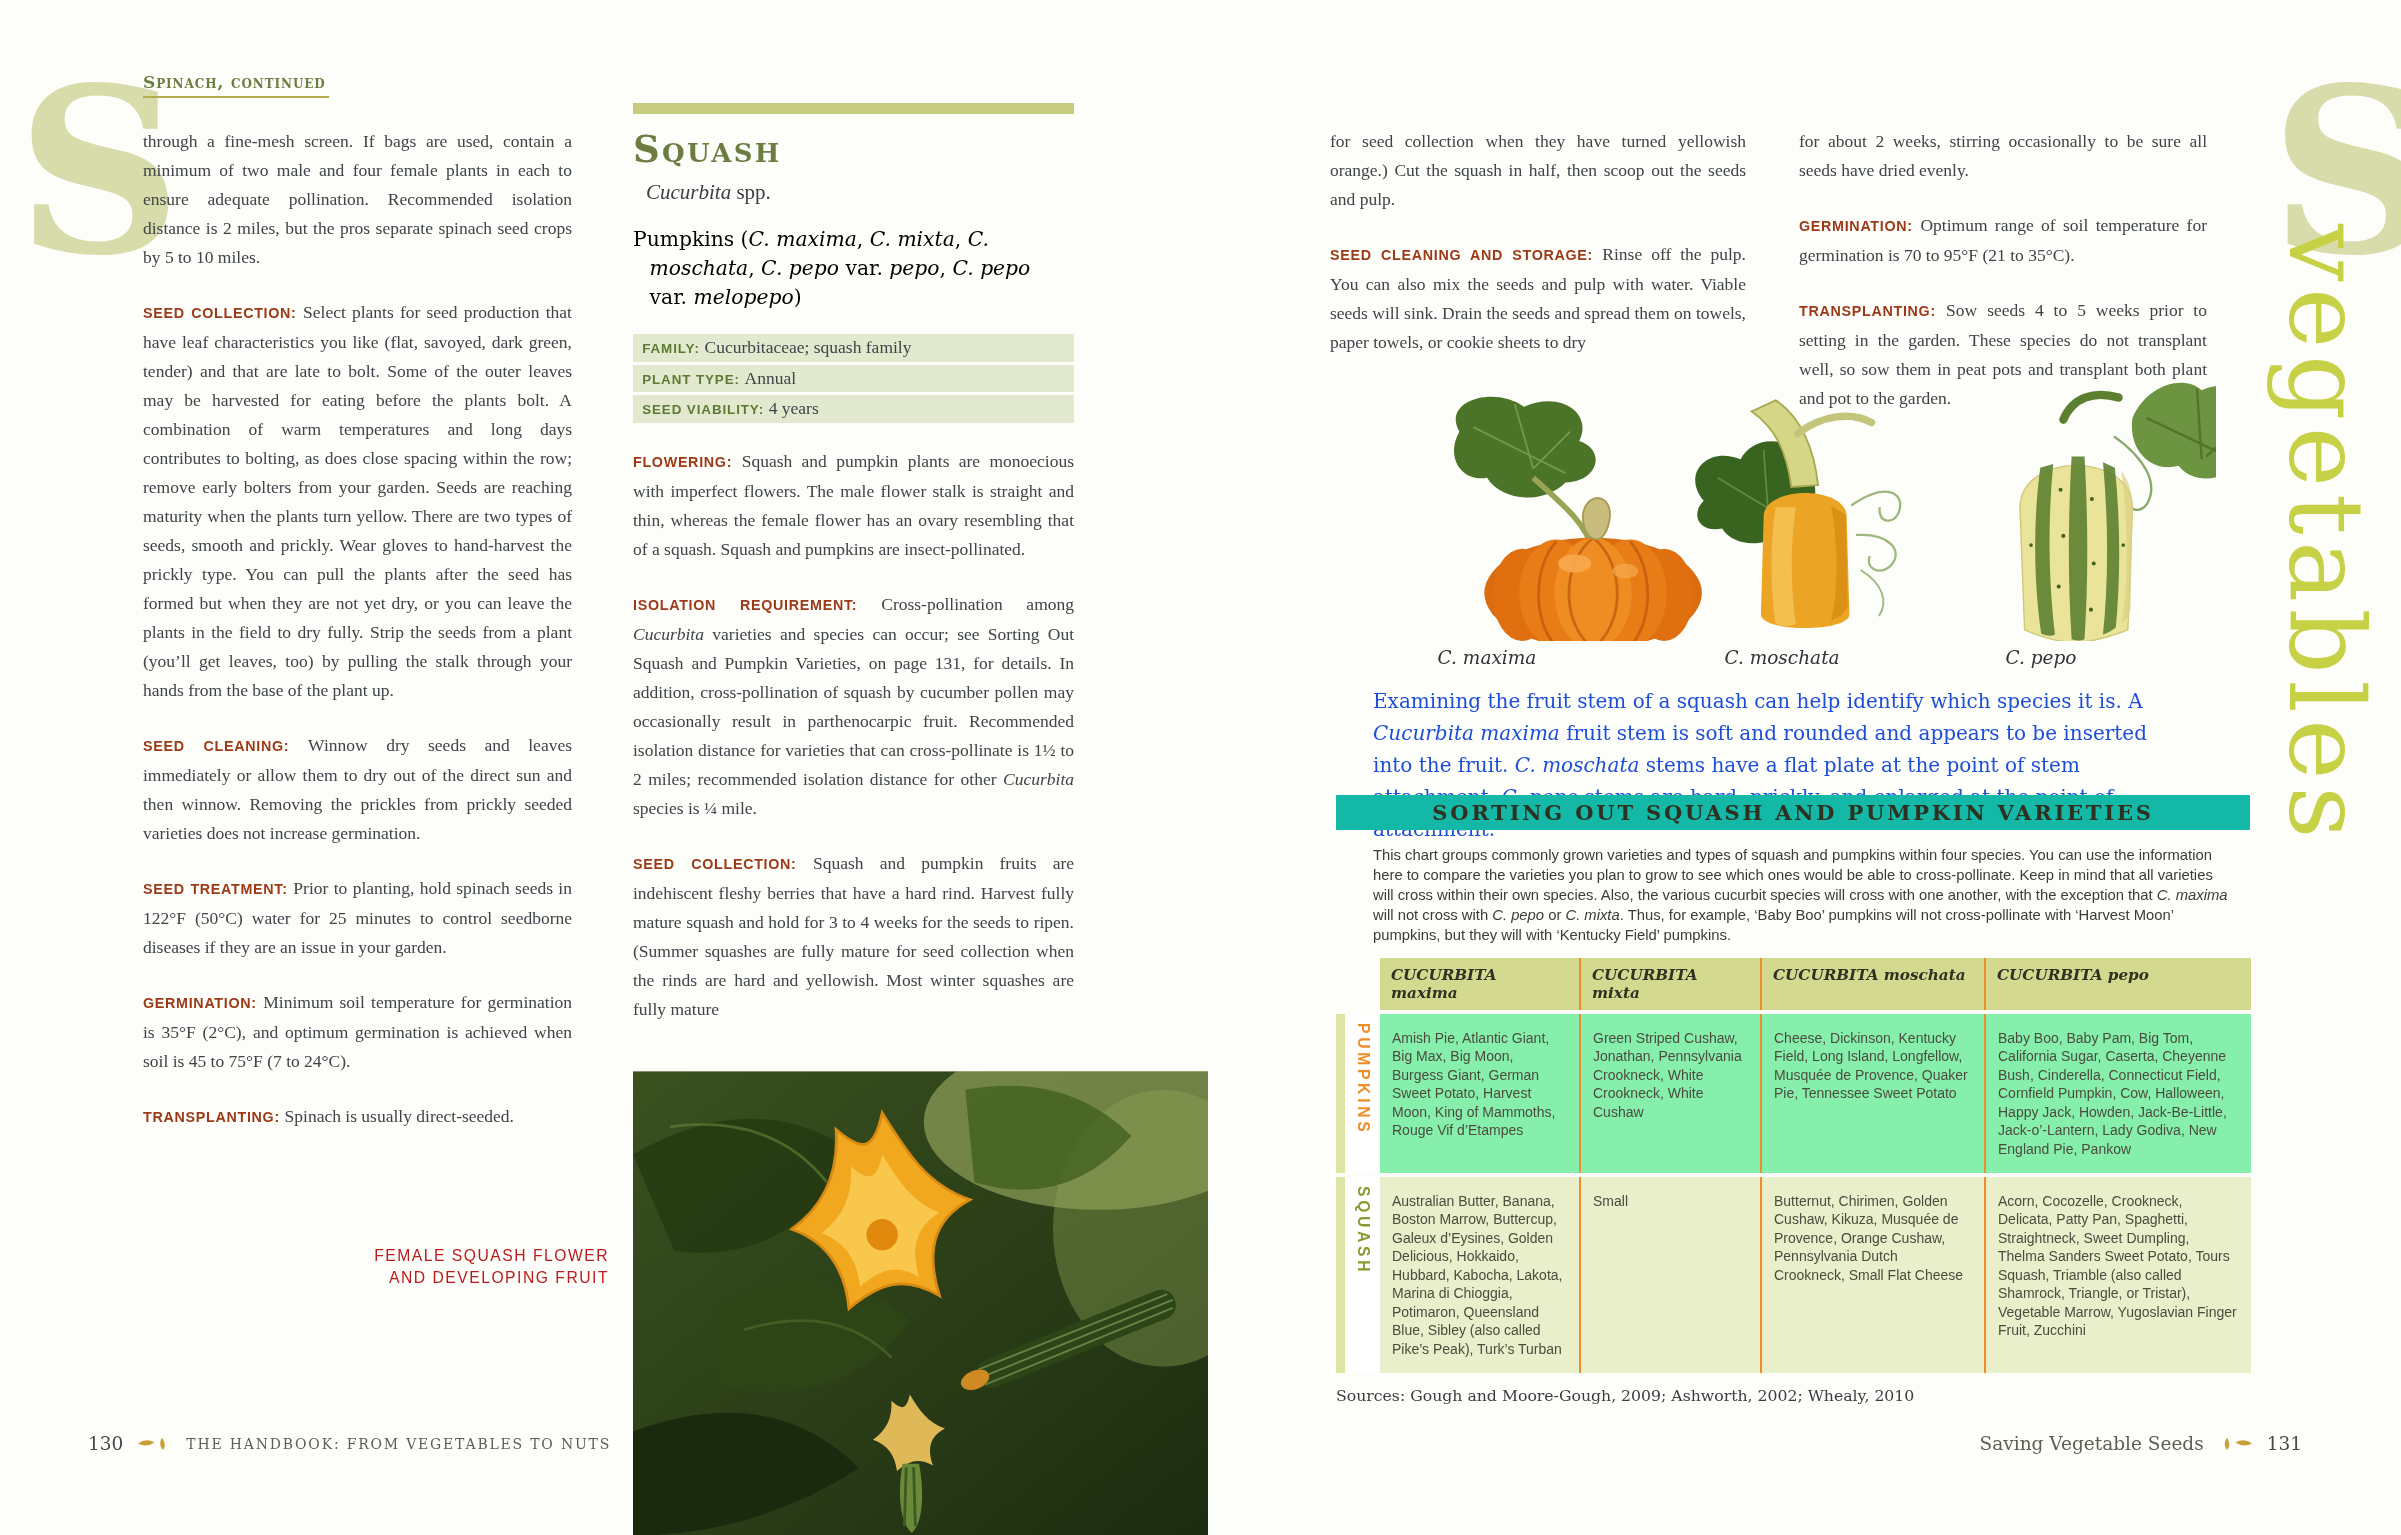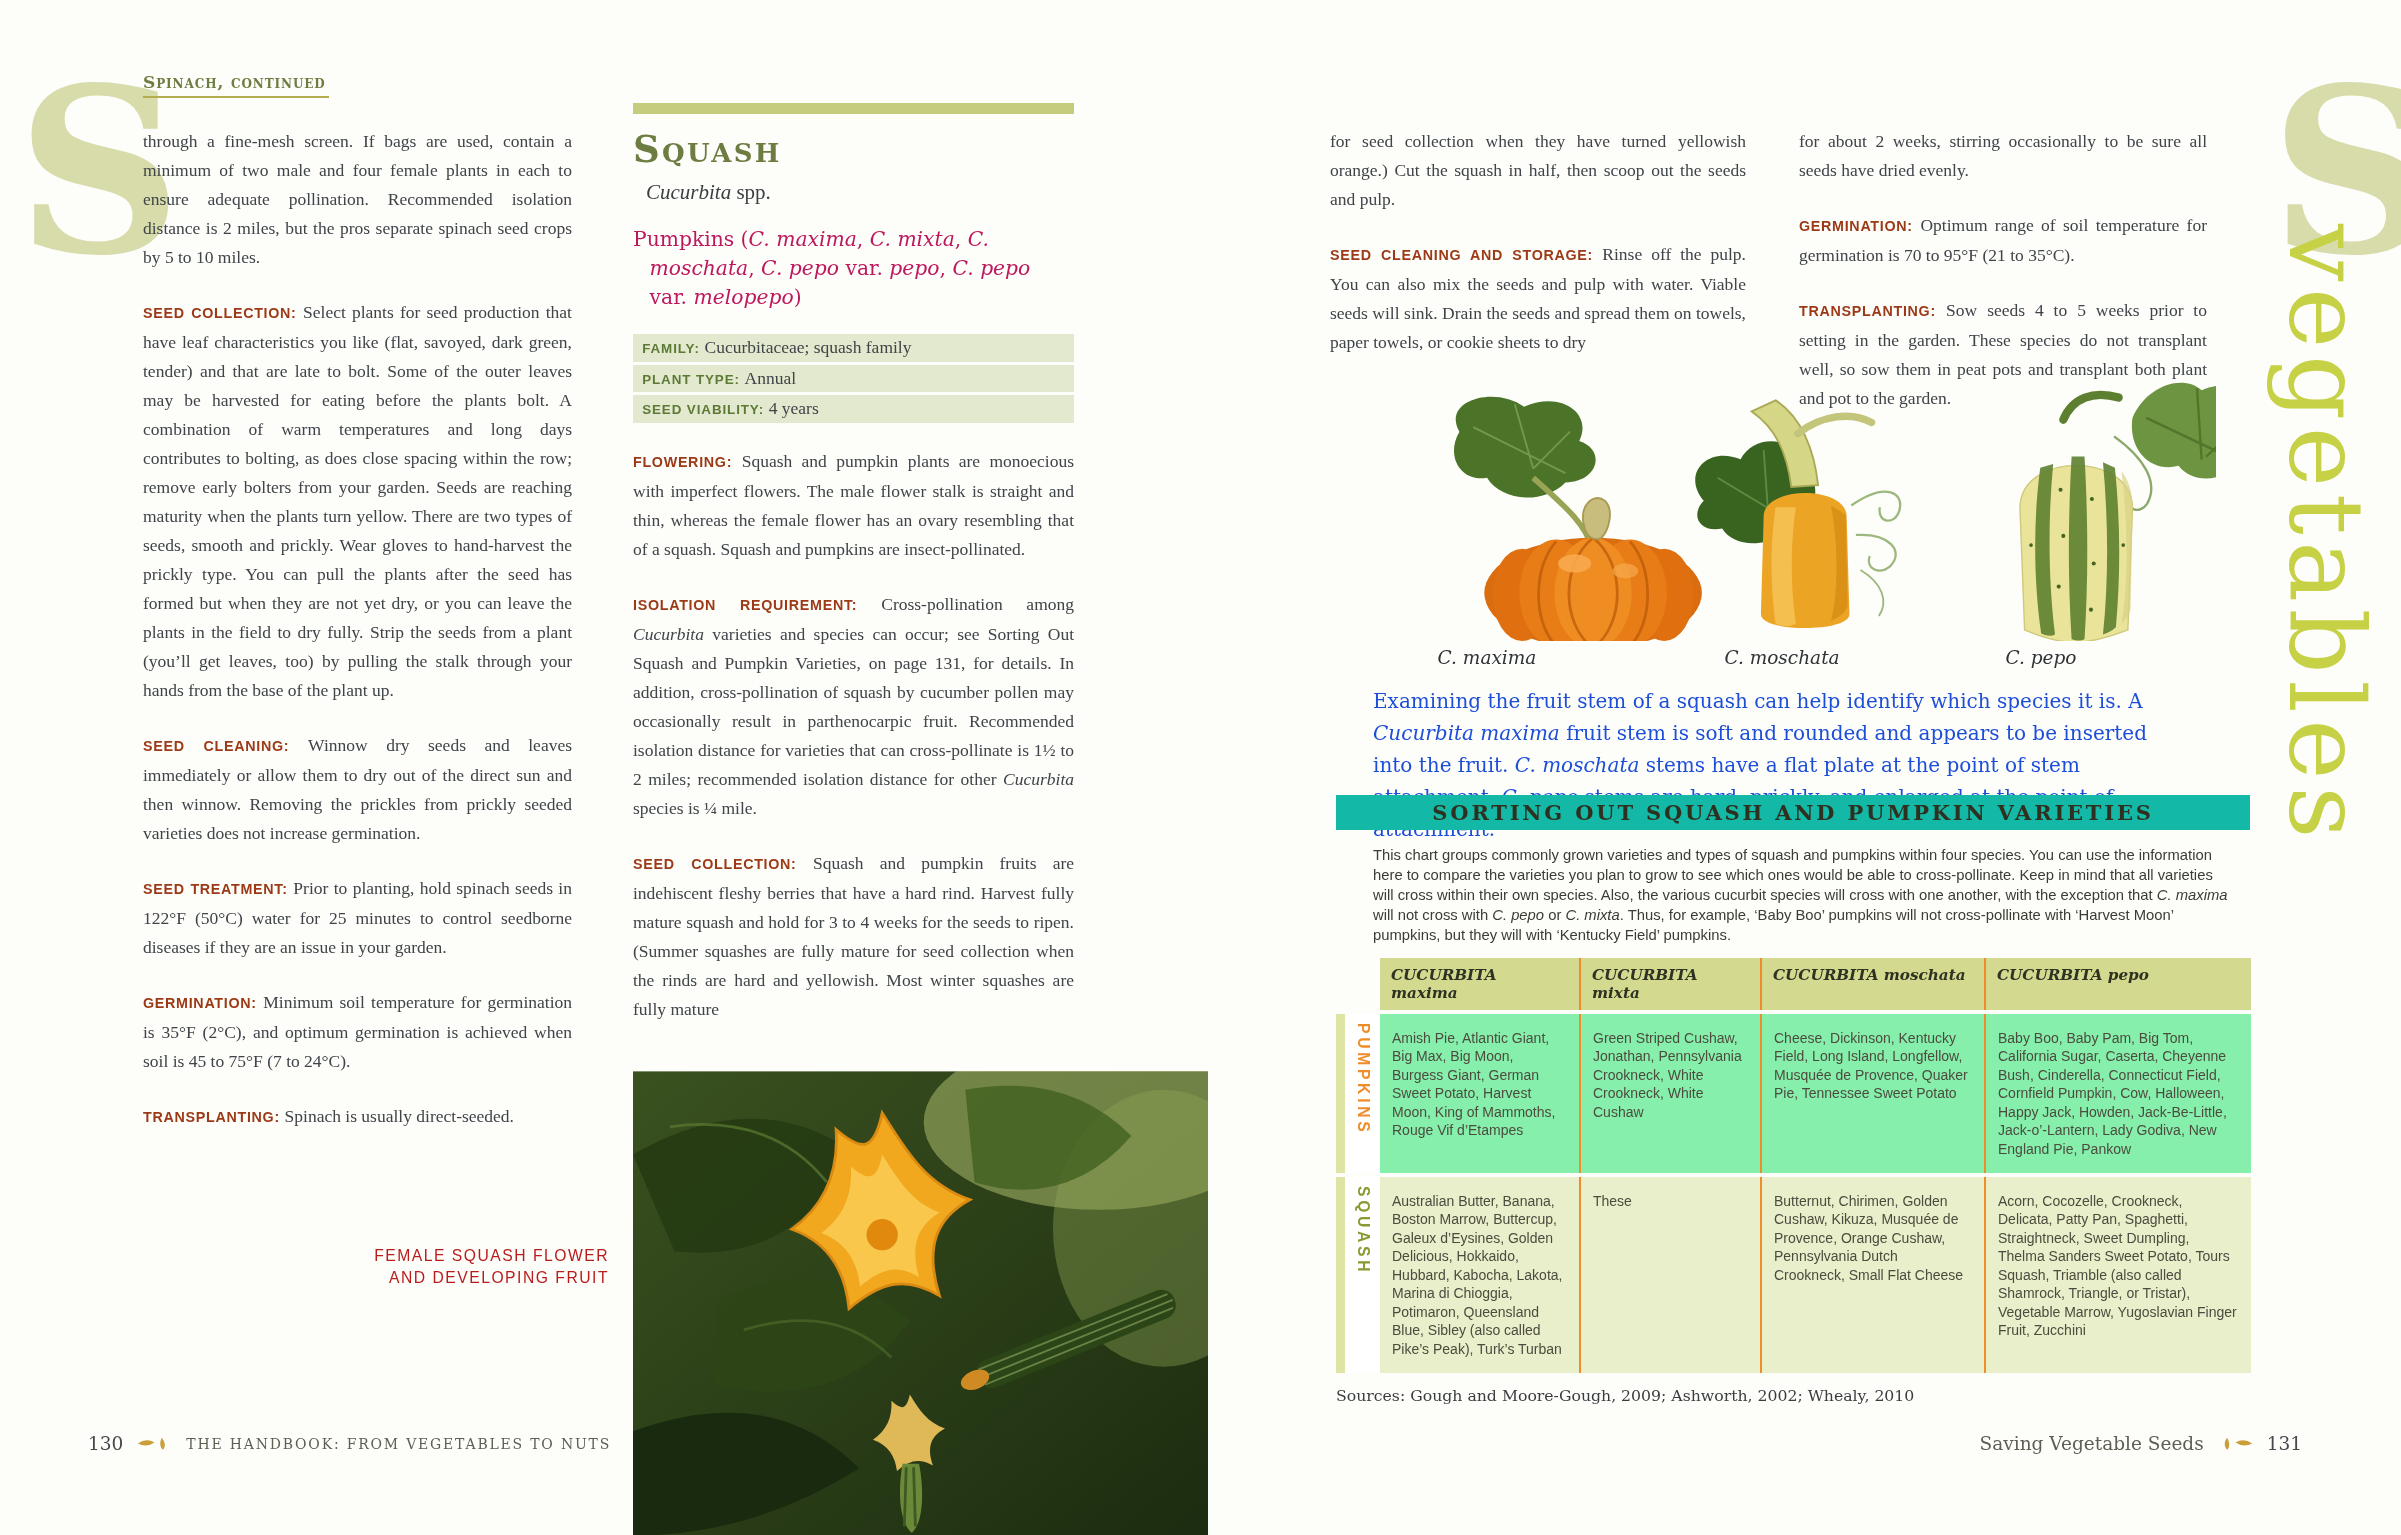--- a/index.html
+++ b/index.html
@@ -30,21 +30,21 @@
   }
   .squash-title{
     font-family:"DejaVu Serif",serif;font-weight:bold;
     font-size:26px;letter-spacing:2.3px;color:#6d7c40;
     text-transform:uppercase;margin:0 0 9.2px 0;
   }
   .squash-title::first-letter{font-size:37px;}
   .species-line{font-size:21px;margin:0 0 20.3px 13px;color:#3a3f43;}
   .species-line i{font-style:italic;}
   .common-line{
-    font-family:"DejaVu Serif",serif;font-size:20.3px;line-height:29px;color:#be185d;
+    font-family:"DejaVu Serif",serif;font-size:20.3px;line-height:29px;color:#000000;
     width:397px;padding-left:16.6px;text-indent:-16.6px;margin:0 0 22px 0;
   }
   .common-line i{font-style:italic;}
 
   
   .bodytext{font-size:17.5px;line-height:29px;text-align:justify;margin:0 0 26px 0;}
   .bodytext:last-child{margin-bottom:0;}
   .lbl{
     font-family:"Liberation Sans",sans-serif;font-weight:bold;
     font-size:14.3px;letter-spacing:0.7px;color:#9c3a17;
@@ -300,21 +300,21 @@
         </div>
       <div class="t-c row-p">Amish Pie, Atlantic Giant, Big Max, Big Moon, Burgess Giant, German Sweet Potato, Harvest Moon, King of Mammoths, Rouge Vif d’Etampes</div>
       <div class="t-c row-p rule-l">Green Striped Cushaw, Jonathan, Pennsylvania Crookneck, White Crookneck, White Cushaw</div>
       <div class="t-c row-p rule-l">Cheese, Dickinson, Kentucky Field, Long Island, Longfellow, Musquée de Provence, Quaker Pie, Tennessee Sweet Potato</div>
       <div class="t-c row-p rule-l">Baby Boo, Baby Pam, Big Tom, California Sugar, Caserta, Cheyenne Bush, Cinderella, Connecticut Field, Cornfield Pumpkin, Cow, Halloween, Happy Jack, Howden, Jack-Be-Little, Jack-o’-Lantern, Lady Godiva, New England Pie, Pankow</div>
 
       <div class="t-lab lab-green">
           <span>SQUASH</span>
         </div>
       <div class="t-c row-s">Australian Butter, Banana, Boston Marrow, Buttercup, Galeux d’Eysines, Golden Delicious, Hokkaido, Hubbard, Kabocha, Lakota, Marina di Chioggia, Potimaron, Queensland Blue, Sibley (also called Pike’s Peak), Turk’s Turban</div>
-      <div class="t-c row-s rule-l">These</div>
+      <div class="t-c row-s rule-l">Small</div>
       <div class="t-c row-s rule-l">Butternut, Chirimen, Golden Cushaw, Kikuza, Musquée de Provence, Orange Cushaw, Pennsylvania Dutch Crookneck, Small Flat Cheese</div>
       <div class="t-c row-s rule-l">Acorn, Cocozelle, Crookneck, Delicata, Patty Pan, Spaghetti, Straightneck, Sweet Dumpling, Thelma Sanders Sweet Potato, Tours Squash, Triamble (also called Shamrock, Triangle, or Tristar), Vegetable Marrow, Yugoslavian Finger Fruit, Zucchini</div>
     </div>
     <div class="t-sources">Sources: Gough and Moore-Gough, 2009; Ashworth, 2002; Whealy, 2010</div>
   </div>
 
   <div class="abs margin-letter" style="left:2270px;top:57px;">S</div>
   <div class="abs veg-word" style="left:2274px;top:224px;">vegetables</div>
 
   <div class="abs footer" style="left:88px;top:1433px;">

